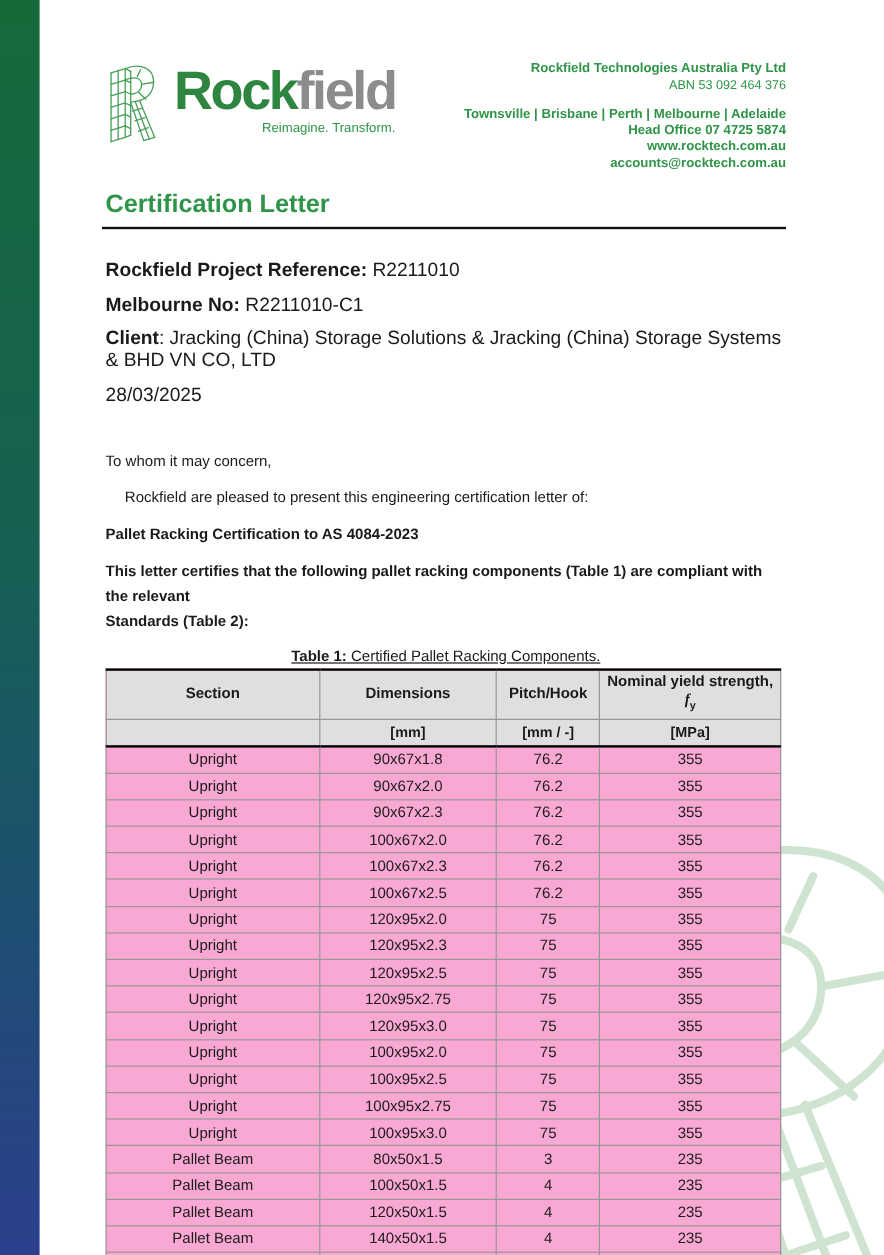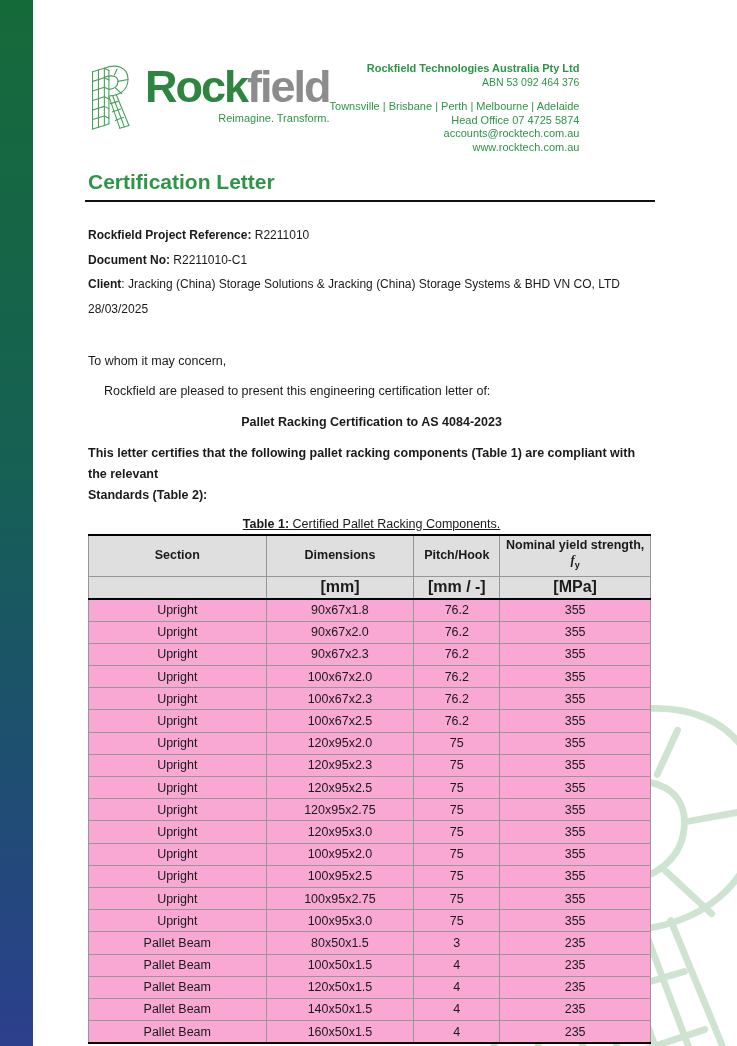--- a/index.html
+++ b/index.html
@@ -25,53 +25,53 @@
     background:linear-gradient(180deg, var(--band-top) 0%, var(--band-mid) 45%, #1D4F70 72%, var(--band-bottom) 100%);
   }
   svg.wire{fill:none; stroke:currentColor; stroke-linecap:round; stroke-linejoin:round;}
   .deco{
     position:absolute; left:460px; top:635px; width:374px; height:578px;
     color:var(--watermark-green); stroke-width:2; z-index:0;
   }
   .content{position:absolute; left:88px; top:0; width:567px; z-index:1;}
 
   
-  .logo-row{display:flex; margin-top:54px;}
+  .logo-row{display:flex; justify-content:space-between; margin-top:43px;}
   .logo{display:flex; gap:7px;}
   .logo-mark{width:50px; height:82px; color:var(--logo-wire-green); stroke-width:2.4; flex:0 0 auto;}
   .wordmark{font-size:45px; font-weight:bold; letter-spacing:-2px; line-height:1; margin-top:10px; white-space:nowrap;}
   .rock{color:var(--logo-green);} .field{color:var(--logo-gray);}
   .tagline{text-align:right; color:var(--brand-green); font-size:11px; margin-top:3px;}
   .company-info{text-align:right; color:var(--header-text-green); font-size:11px; line-height:13.5px; margin-top:8px;}
   .ci-name{font-weight:bold;}
   .ci-abn{font-size:10.5px; margin-bottom:11px;}
-  .ci-line{font-weight:normal;}
+  .ci-line{font-weight:bold;}
 
   h1{color:var(--brand-green); font-size:21px; margin:16px 0 6px 0; font-weight:bold;}
   .rule{border-top:2px solid #111; margin-left:-3px;}
 
   
-  .meta{margin-top:26px; font-size:12px;}
+  .meta{margin-top:26px; font-size:16px;}
   .meta p{margin:0 0 10.5px 0;}
 
   
   .letter{font-size:12.5px;}
   .salutation{margin:38px 0 0 0;}
   .intro{margin:16px 0 0 16px;}
-  .cert-title{text-align:center; font-weight:bold; margin:17px 0 0 0;}
+  .cert-title{text-align:left; font-weight:bold; margin:17px 0 0 0;}
   .statement{margin:14px 0 0 0; line-height:21px;font-weight:bold;}
   .caption{text-align:center; margin:11px 0 3px 0;text-decoration:underline;}
 
   
   table{border-collapse:collapse; width:563px; background:#f9a8d4; font-size:12.5px;
         border-bottom:2.5px solid #000;}
   th,td{border:1px solid #979797; text-align:center; padding:0 2px;}
   thead th{background:var(--table-header-bg); font-weight:bold;}
   tr.hrow1 th{height:40px; border-top:2.5px solid #000; line-height:15px;}
-  tr.hrow2 th{height:21px; border-bottom:2.5px solid #000; font-size:16px;}
+  tr.hrow2 th{height:21px; border-bottom:2.5px solid #000; font-size:12px;}
   tbody td{height:21.2px;}
   .fy i{font-family:"Liberation Serif",serif;}
   .fy sub{font-size:9px;}
 </style>
 </head>
 <body>
 
 <svg width="0" height="0" style="position:absolute" aria-hidden="true">
   <defs>
     <g id="rlogo">
@@ -130,31 +130,31 @@
           <div>
             <div class="wordmark"><span class="rock">Rock</span><span class="field">field</span></div>
             <div class="tagline">Reimagine. Transform.</div>
           </div>
         </div>
         <div class="company-info">
           <div class="ci-name">Rockfield Technologies Australia Pty Ltd</div>
           <div class="ci-abn">ABN 53 092 464 376</div>
           <div class="ci-line">Townsville | Brisbane | Perth | Melbourne | Adelaide</div>
           <div class="ci-line">Head Office 07 4725 5874</div>
+          <div class="ci-line">www.rocktech.com.au</div>
           <div class="ci-line">accounts@rocktech.com.au</div>
-          <div class="ci-line">www.rocktech.com.au</div>
         </div>
       </div>
       <h1>Certification Letter</h1>
       <div class="rule"></div>
     </header>
 
     <section class="meta">
       <p><b>Rockfield Project Reference:</b> <span>R2211010</span></p>
-      <p><b>Document No:</b> <span>R2211010-C1</span></p>
+      <p><b>Melbourne No:</b> <span>R2211010-C1</span></p>
       <p><b>Client</b><span>: Jracking (China) Storage Solutions &amp; Jracking (China) Storage Systems &amp; BHD VN CO, LTD</span></p>
       <p>28/03/2025</p>
     </section>
 
     <section class="letter">
       <p class="salutation">To whom it may concern,</p>
       <p class="intro">Rockfield are pleased to present this engineering certification letter of:</p>
       <p class="cert-title">Pallet Racking Certification to AS 4084-2023</p>
       <p class="statement"><span>This letter certifies that the following pallet racking components (Table 1) are compliant with the relevant</span><br><span>Standards (Table 2):</span></p>
       <p class="caption"><b>Table 1:</b><span> Certified Pallet Racking Components.</span></p>

